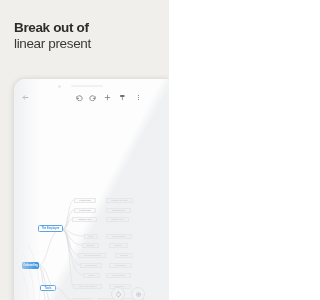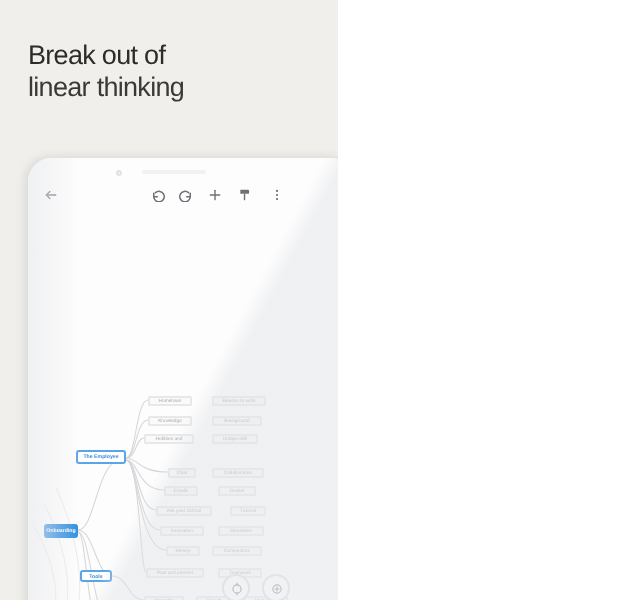--- a/index.html
+++ b/index.html
@@ -16,21 +16,21 @@
   }
 
   
   .header {
     position: absolute;
     left: 14px; top: 20px;
     width: 140px;
   }
   .header .line1 {
     font-size: 13.5px;
-    font-weight: normal;
+    font-weight: bold;
     color: #2e2c2a;
     letter-spacing: -0.35px;
     line-height: 16px;
     white-space: nowrap;
   }
   .header .line2 {
     font-size: 13.5px;
     font-weight: 400;
     color: #3b3936;
     letter-spacing: -0.35px;
@@ -168,21 +168,21 @@
       rgba(255,255,255,0) 100%);
   }
 </style>
 </head>
 <body>
 
 <div id="app">
 
   <div class="header">
     <div class="line1">Break out of</div>
-    <div class="line2">linear thinking</div>
+    <div class="line2">linear present</div>
   </div>
 
   <div class="phone">
     <div class="phone-inner">
 
       <div class="cam-dot"></div>
       <div class="speaker"></div>
 
       <div class="toolbar">
         <span class="tb-icon ic-back">

